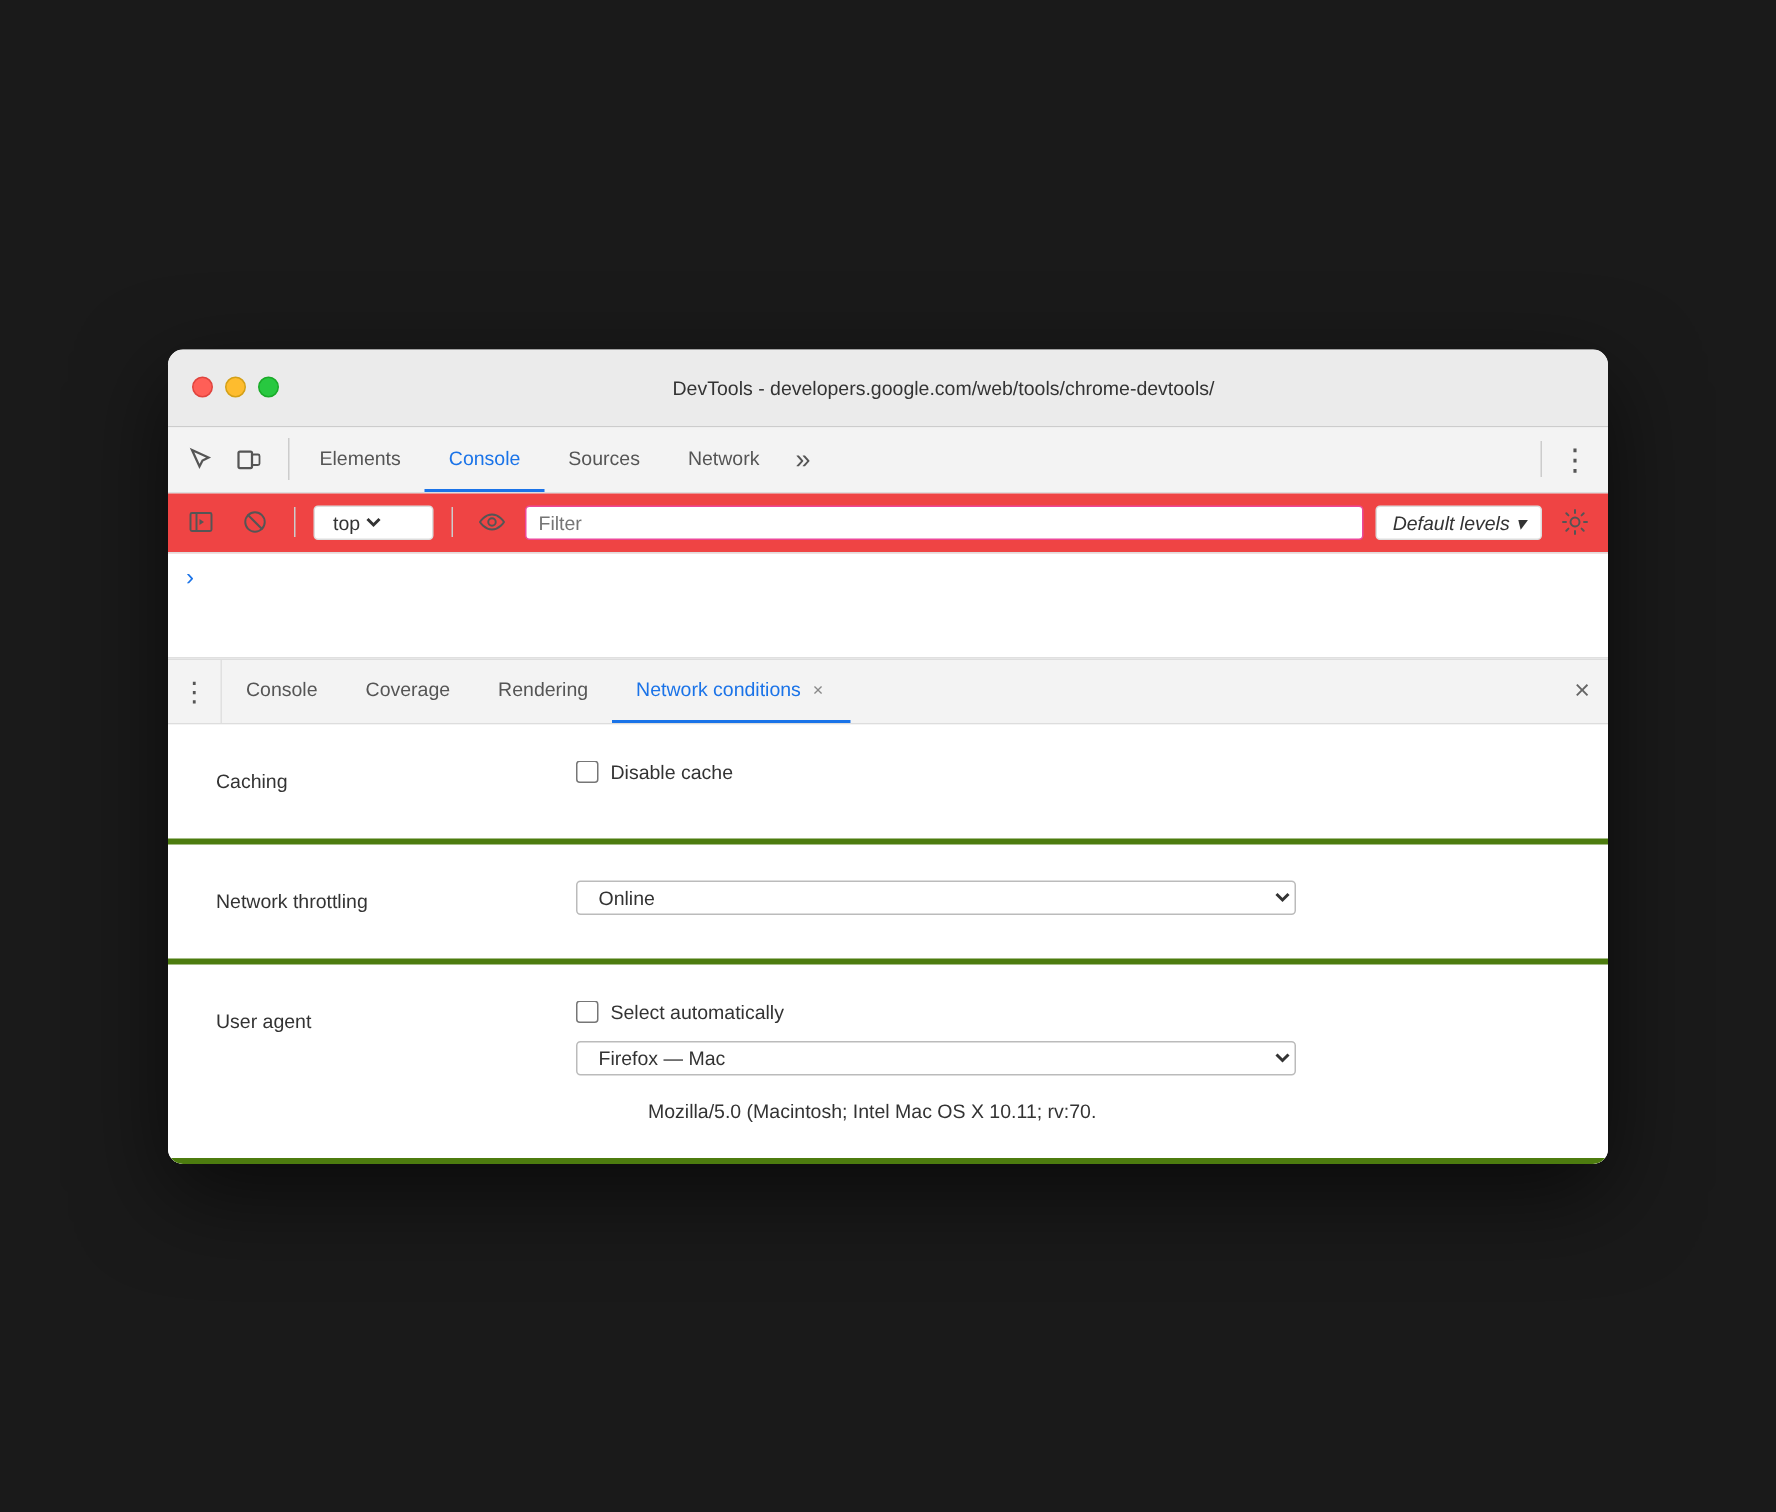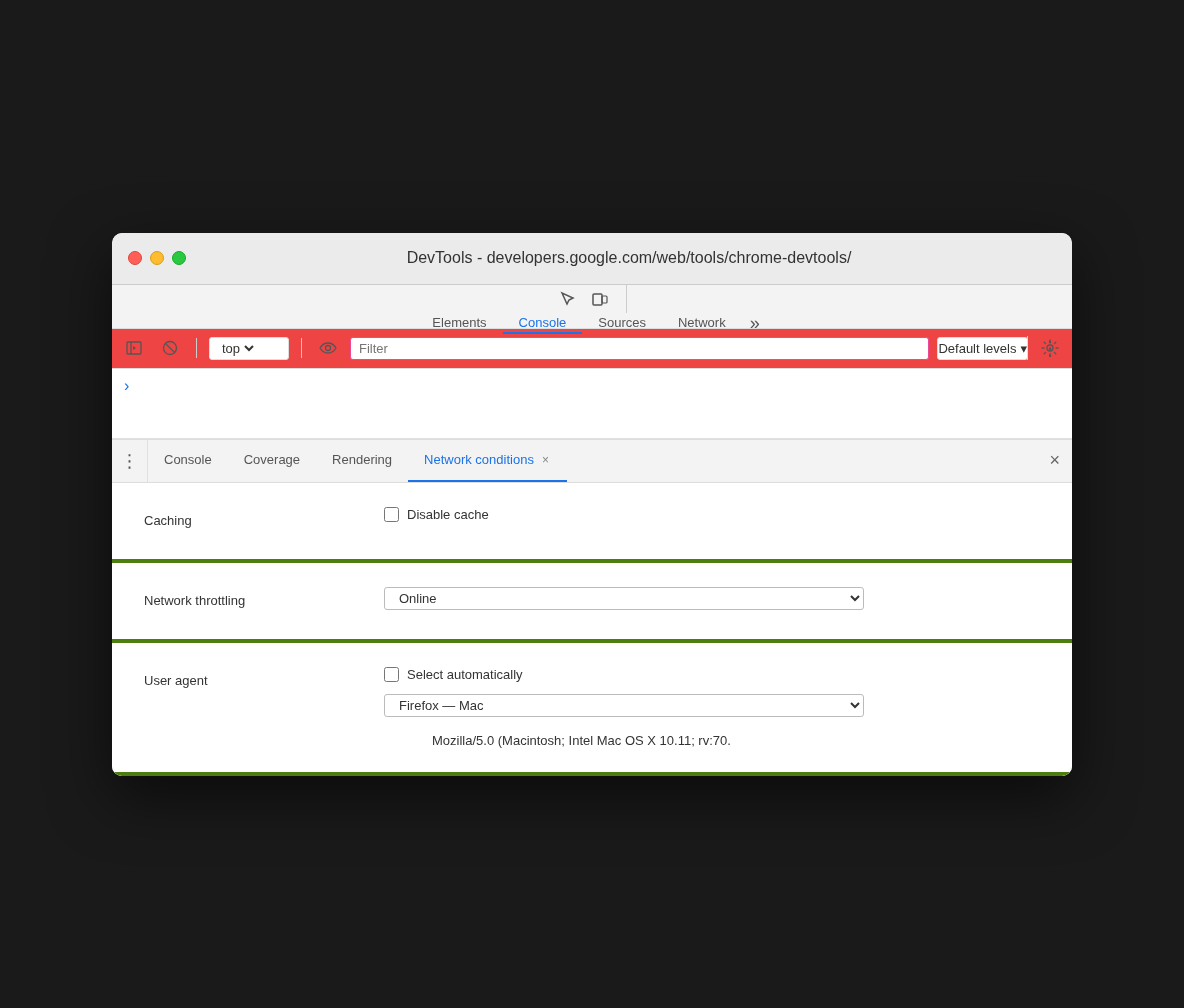--- a/index.html
+++ b/index.html
@@ -36,34 +36,33 @@
     .traffic-light {
       width: 14px;
       height: 14px;
       border-radius: 50%;
       cursor: pointer;
     }
     .traffic-light.close { background: #ff5f57; border: 1px solid #e0443e; }
     .traffic-light.minimize { background: #febc2e; border: 1px solid #d4a017; }
     .traffic-light.maximize { background: #28c840; border: 1px solid #1aab29; }
     .title-text {
-      font-size: 16px;
+      font-size: 13px;
       color: #333;
       flex: 1;
       text-align: center;
     }
     
     .devtools-toolbar {
       background: #f3f3f3;
       border-bottom: 1px solid #ddd;
       display: flex;
       align-items: center;
       height: 44px;
       padding: 0 8px;
-      flex-direction: column;
     }
     .toolbar-icons {
       display: flex;
       align-items: center;
       gap: 4px;
       padding-right: 12px;
       border-right: 1px solid #ccc;
       margin-right: 4px;
     }
     .toolbar-icon-btn {
@@ -176,25 +175,26 @@
       font-size: 13px;
       color: #333;
       outline: none;
     }
     .default-levels {
       display: flex;
       align-items: center;
       border: 1px solid #ddd;
       background: #fff;
       border-radius: 3px;
-      padding: 3px 0;
+      padding: 3px 10px;
       font-size: 13px;
       cursor: pointer;
       color: #333;
       white-space: nowrap;
+      font-style: italic;
     }
     .settings-btn {
       width: 28px;
       height: 28px;
       display: flex;
       align-items: center;
       justify-content: center;
       cursor: pointer;
       color: #555;
     }

